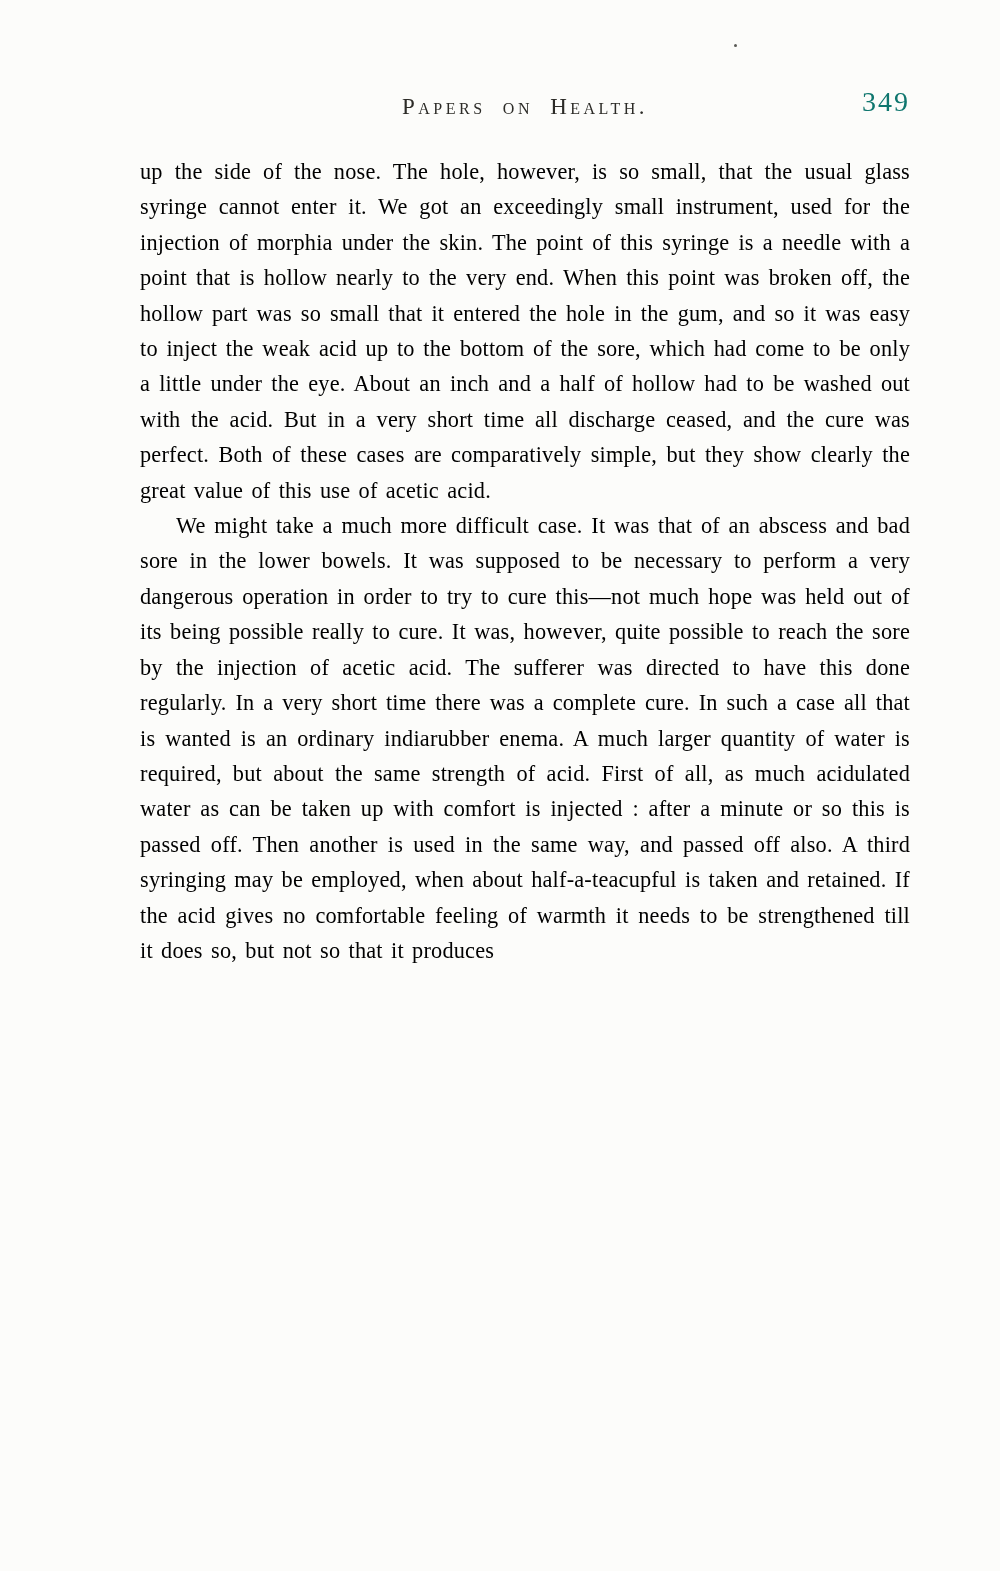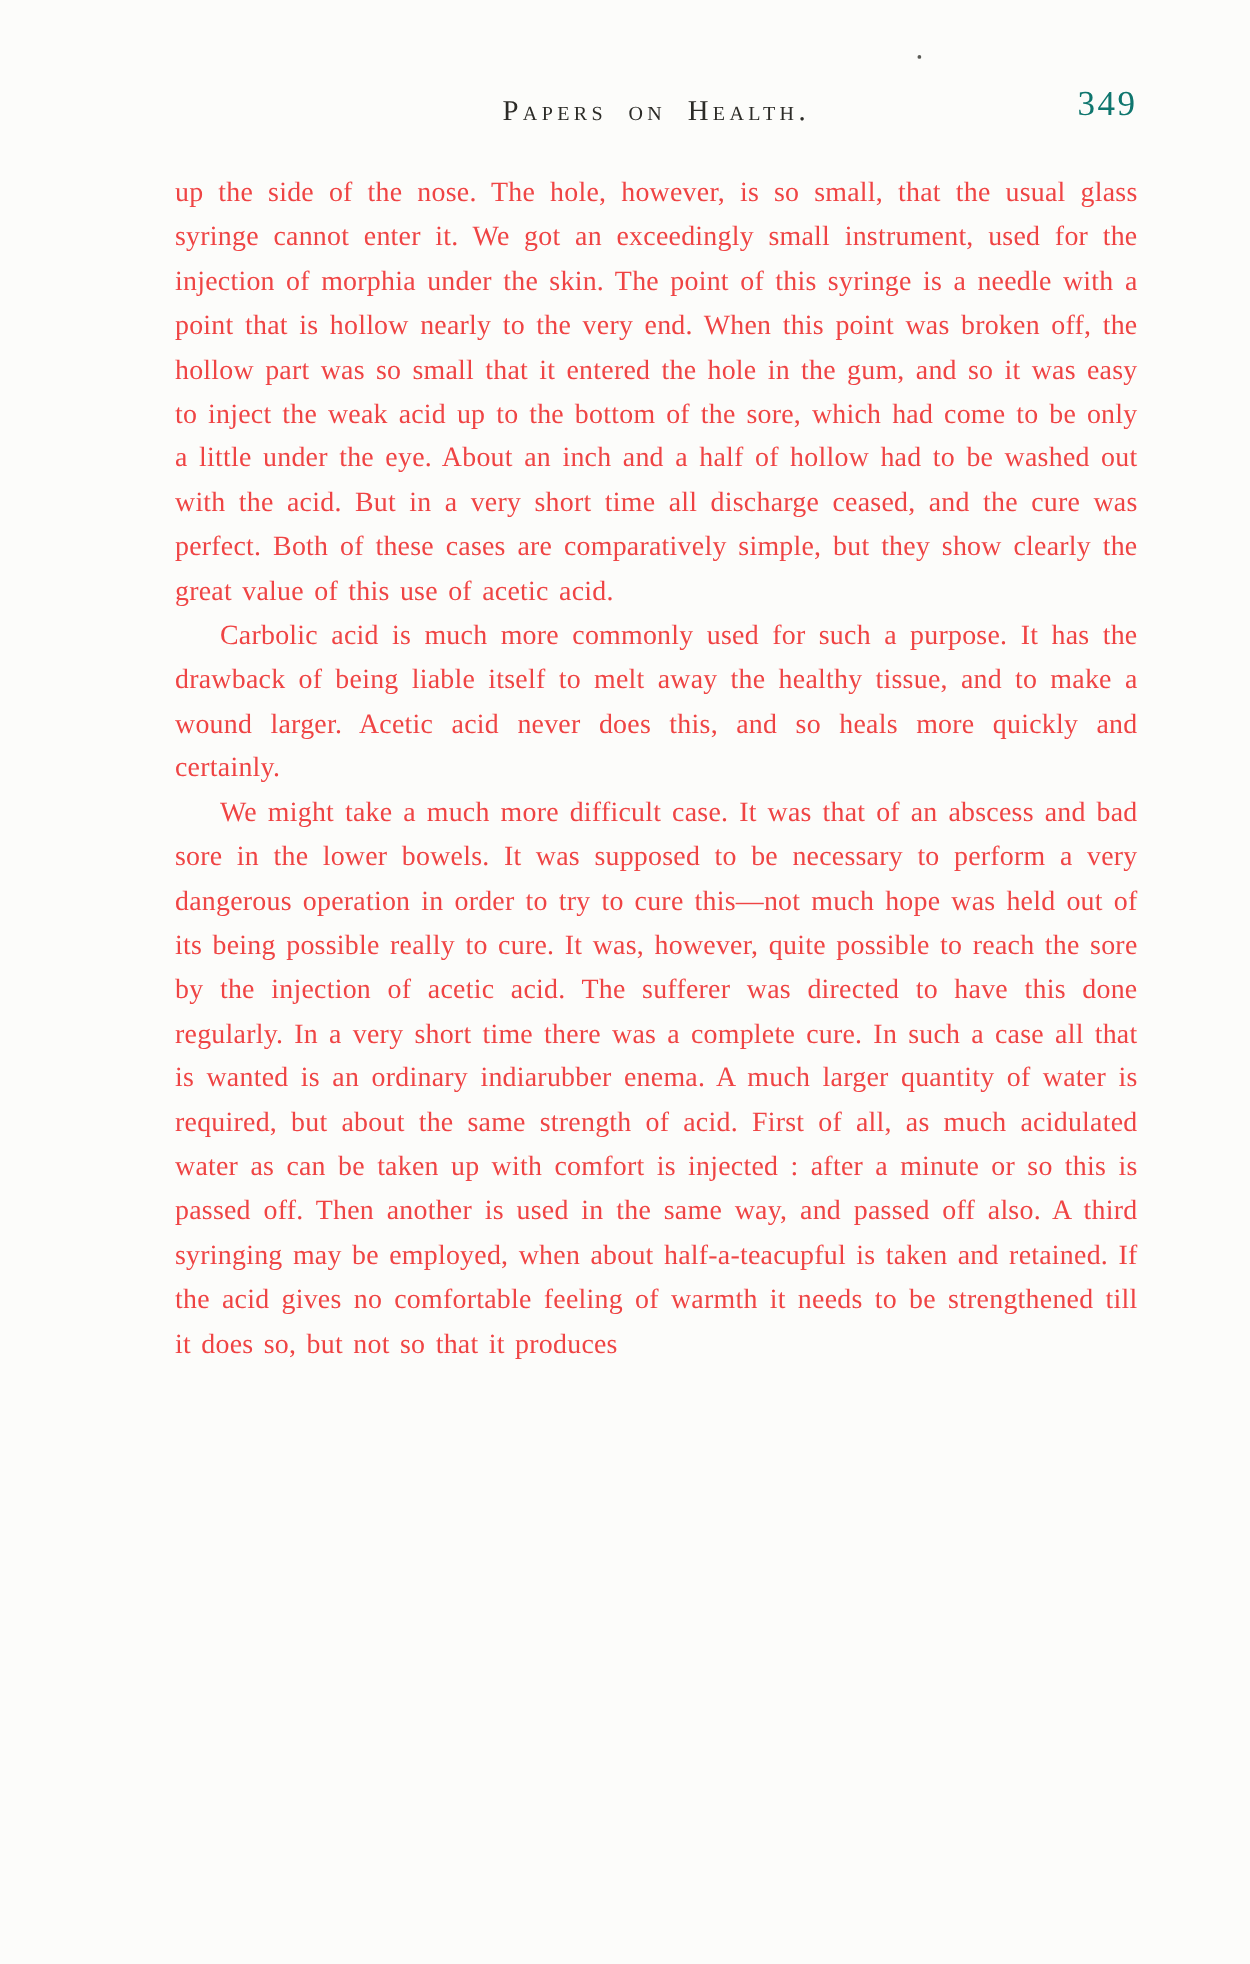--- a/index.html
+++ b/index.html
@@ -7,21 +7,21 @@
     padding: 0;
     background: #e9e9e6;
   }
   .page {
     position: relative;
     width: 1000px;
     height: 1571px;
     margin: 0 auto;
     background: #fcfcfa;
     box-sizing: border-box;
-    padding: 70px 90px 0 140px;
+    padding: 88px 90px 0 140px;
     font-family: "Liberation Serif", "DejaVu Serif", serif;
     color: #21201c;
     overflow: hidden;
   }
   .artifact-dot {
     position: absolute;
     left: 734px;
     top: 44px;
     width: 3px;
     height: 3px;
@@ -57,37 +57,36 @@
   }
   .para {
     margin: 0;
     font-size: 22.3px;
     line-height: 35.4px;
     text-align: justify;
     text-indent: 36px;
     letter-spacing: 0.2px;
     word-spacing: 2.5px;
     hyphens: none;
-    color: #ef4444;
+    color: #000000;
   }
   .para.no-indent {
     text-indent: 0;
   }
 </style>
 </head>
 <body>
 
 <div class="page">
 
   <div class="artifact-dot"></div>
 
   <div class="page-header">
     <span class="running-title">Papers on Health.</span>
     <span class="page-number">349</span>
   </div>
 
   <div class="body-text">
     <p class="para no-indent">up the side of the nose.  The hole, however, is so small, that the usual glass syringe cannot enter it.  We got an exceedingly small instrument, used for the injection of morphia under the skin.  The point of this syringe is a needle with a point that is hollow nearly to the very end.  When this point was broken off, the hollow part was so small that it entered the hole in the gum, and so it was easy to inject the weak acid up to the bottom of the sore, which had come to be only a little under the eye.  About an inch and a half of hollow had to be washed out with the acid.  But in a very short time all discharge ceased, and the cure was perfect.  Both of these cases are comparatively simple, but they show clearly the great value of this use of acetic acid.</p>
-    <p class="para">Carbolic acid is much more commonly used for such a purpose.  It has the drawback of being liable itself to melt away the healthy tissue, and to make a wound larger.  Acetic acid never does this, and so heals more quickly and certainly.</p>
     <p class="para">We might take a much more difficult case.  It was that of an abscess and bad sore in the lower bowels.  It was supposed to be necessary to perform a very dangerous operation in order to try to cure this—not much hope was held out of its being possible really to cure.  It was, however, quite possible to reach the sore by the injection of acetic acid.  The sufferer was directed to have this done regularly.  In a very short time there was a complete cure.  In such a case all that is wanted is an ordinary indiarubber enema.  A much larger quantity of water is required, but about the same strength of acid.  First of all, as much acidulated water as can be taken up with comfort is injected : after a minute or so this is passed off.  Then another is used in the same way, and passed off also.  A third syringing may be employed, when about half-a-teacupful is taken and retained.  If the acid gives no comfortable feeling of warmth it needs to be strengthened till it does so, but not so that it produces</p>
   </div>
 
 </div>
 
 </body></html>

